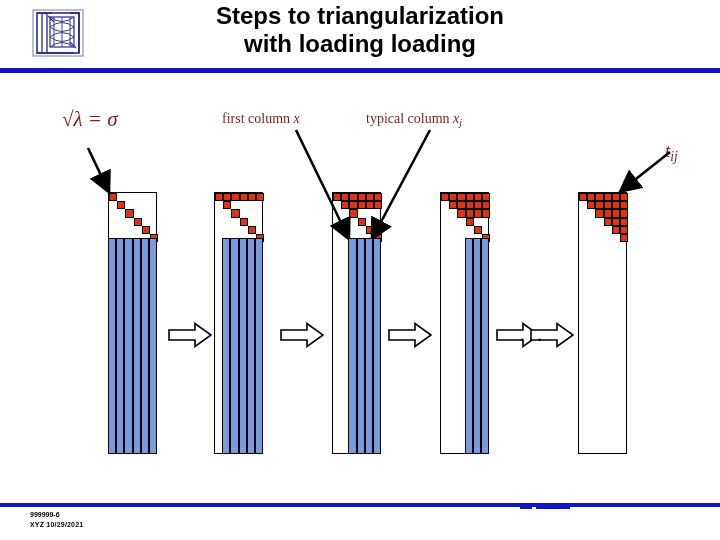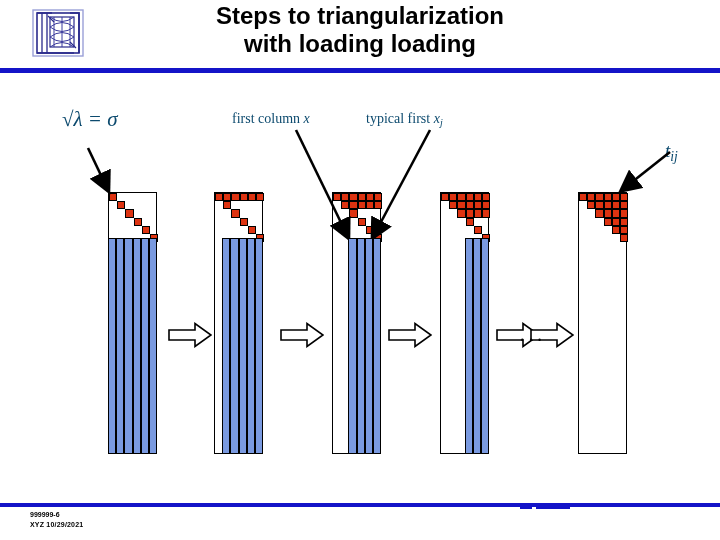--- a/index.html
+++ b/index.html
@@ -16,23 +16,23 @@
     font-family:"Liberation Sans", sans-serif;
     font-size:24px;font-weight:bold;line-height:28px;color:#000;
     white-space:pre-line;
   }
   #logo{position:absolute;left:30px;top:8px;width:56px;height:50px;}
   #header-rule{
     position:absolute;left:0;top:68px;width:720px;height:5px;
     background:#1414c8;
   }
   
-  .mathlbl{position:absolute;color:#0c4a6e;text-align:right;}
+  .mathlbl{position:absolute;color:#7f1d1d;text-align:right;}
   #lambda-eq{left:62px;top:107px;font-family:"Liberation Serif", serif;font-size:21px;font-style:italic;}
-  #lbl-first-col{left:232px;top:111px;font-family:"Liberation Serif", serif;font-size:14px;}
+  #lbl-first-col{left:222px;top:111px;font-family:"Liberation Serif", serif;font-size:14px;}
   #lbl-typ-col{left:366px;top:111px;font-family:"Liberation Serif", serif;font-size:14px;}
   #lbl-tij{left:665px;top:140px;font-family:"Liberation Serif", serif;font-size:19px;font-style:italic;}
   .ital{font-style:italic;}
   .sub{font-size:0.72em;vertical-align:-0.32em;font-style:italic;}
   
   .matrix{position:absolute;box-sizing:border-box;border:1px solid #000;background:#fff;}
   .tri{position:absolute;}
   .cell{position:absolute;box-sizing:border-box;background:#dd3311;border:1px solid #000;}
   .bluecols{position:absolute;display:flex;}
   .bcol{box-sizing:border-box;background:#7a9ae0;border:1px solid #000;height:100%;}
@@ -79,21 +79,21 @@
 <div id="header-rule"></div>
 
 <div class="mathlbl" id="lambda-eq">√λ = σ</div>
 
 <div class="mathlbl" id="lbl-first-col">
   <span>first column</span>
   <span class="ital">x</span>
 </div>
 
 <div class="mathlbl" id="lbl-typ-col">
-  <span>typical first</span>
+  <span>typical column</span>
   <span class="ital">x</span><span class="sub">j</span>
 </div>
 
 <div class="mathlbl" id="lbl-tij">
   <span>t</span><span class="sub">ij</span>
 </div>
 
 <div id="matrix-layer">
     <div class="matrix" style="left: 108px; top: 192px; width: 49.2px; height: 262px;">
       <div class="tri">

